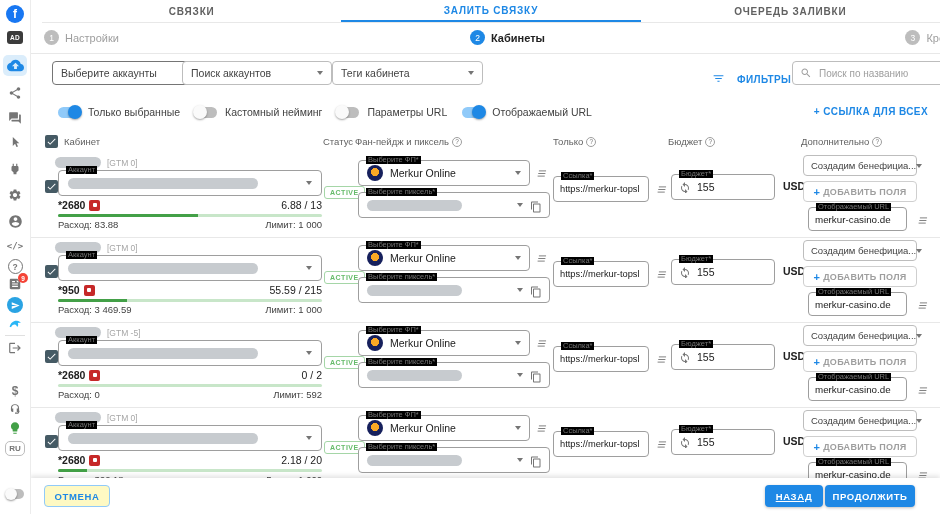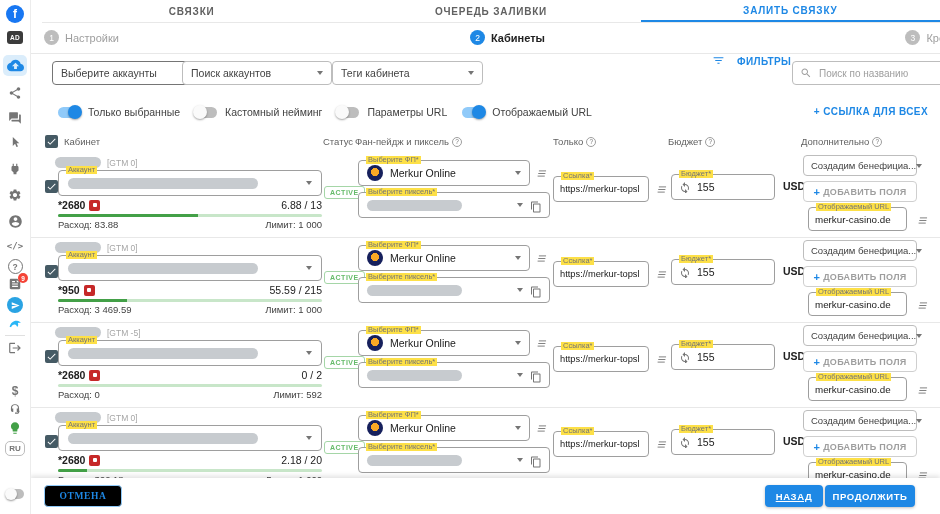--- a/index.html
+++ b/index.html
@@ -60,21 +60,21 @@
   .step.active .circ{background:#1E88E5;}
   .step.active .slbl{color:#212121;font-weight:bold;}
   .step1{left:14px}.step2{left:440px}.step3{right:-16px}
   .filterrow{position:absolute;top:53px;left:0;right:0;height:39px;}
   .dd{position:absolute;top:8px;height:22px;border:1px solid #BDBDBD;border-radius:4px;display:flex;align-items:center;
       justify-content:space-between;padding:0 8px;font-size:10.5px;color:#424242;background:#fff;cursor:pointer;}
   .dd1{left:22px;width:132px;border-color:#757575;}
   .dd2{left:152px;width:132px;}
   .dd3{left:302px;width:133px;}
   .caret{width:0;height:0;border-left:3px solid transparent;border-right:3px solid transparent;border-top:4px solid #757575;}
-  .filtersbtn{position:absolute;left:682px;top:1px;display:flex;align-items:center;gap:12px;color:#1E88E5;
+  .filtersbtn{position:absolute;left:682px;top:19px;display:flex;align-items:center;gap:12px;color:#1E88E5;
               font-size:10px;font-weight:bold;letter-spacing:.4px;cursor:pointer;}
   .searchbox{position:absolute;left:762px;top:8px;width:136px;height:22px;border:1px solid #BDBDBD;border-radius:4px;
              display:flex;align-items:center;gap:5px;padding:0 7px;background:#fff;}
   .searchbox input{border:none;outline:none;width:100%;font-size:10px;color:#424242;
                    font-family:"Liberation Sans",sans-serif;}
   .searchbox input::placeholder{color:#9E9E9E;}
   .togglerow{position:absolute;top:92px;left:0;right:0;height:40px;display:flex;align-items:center;padding-left:28px;gap:15px;box-sizing:border-box;}
   .tglitem{display:flex;align-items:center;gap:8px;}
   .tgl{width:22px;height:11px;border-radius:6px;background:#BDBDBD;position:relative;flex-shrink:0;cursor:pointer;}
   .tgl::after{content:"";position:absolute;width:14px;height:14px;border-radius:50%;top:-2px;left:-2px;background:#FAFAFA;
@@ -94,21 +94,21 @@
   .th-cab{left:34px}.th-st{left:293px}.th-fp{left:325px}.th-lk{left:523px}.th-bg{left:638px}.th-ex{left:771px}
   
   .rows{position:absolute;top:153px;left:0;right:0;bottom:36px;overflow:hidden;}
   .row{position:relative;height:84px;border-bottom:1px solid #E8E8E8;background:#fff;}
   .pill{background:#C7CBCF;border-radius:6px;display:inline-block;}
   .name-pill{position:absolute;left:25px;top:4px;width:46px;height:11px;}
   .gtm{position:absolute;left:77px;top:5px;font-size:8.5px;color:#A6A6A6;white-space:nowrap;}
   .row .cb{left:15px;top:27px;}
   .md{position:absolute;border:1px solid #9E9E9E;border-radius:4px;background:#fff;box-sizing:border-box;
       display:flex;align-items:center;}
-  .md .lbl{position:absolute;top:-5px;left:7px;font-size:7.5px;color:#757575;background:#fde047;padding:0 2px;line-height:1;
+  .md .lbl{position:absolute;top:-5px;left:7px;font-size:7.5px;color:#757575;background:#000000;padding:0 2px;line-height:1;
            white-space:nowrap;}
   .acc{left:28px;top:17px;width:264px;height:26px;padding:0 9px;justify-content:space-between;}
   .acc .pill{width:190px;height:11px;}
   .cardline{position:absolute;left:28px;top:46px;width:264px;display:flex;align-items:center;font-size:10.5px;color:#212121;}
   .card{font-weight:bold;}
   .flagb{width:11px;height:11px;border-radius:2px;background:#C62828;margin-left:4px;display:inline-flex;align-items:center;
          justify-content:center;}
   .flagb::after{content:"";width:4px;height:4px;background:#fff;border-radius:1px;}
   .ratio{margin-left:auto;}
   .pbar{position:absolute;left:28px;top:61px;width:264px;height:3px;background:#C8E6C9;border-radius:2px;overflow:hidden;}
@@ -142,21 +142,21 @@
         font-weight:bold;letter-spacing:.3px;cursor:pointer;font-family:"Liberation Sans",sans-serif;}
   .addf .plus{color:#1E88E5;font-size:11px;font-weight:bold;}
   .durl{left:778px;top:54px;width:99px;height:24px;padding:0 6px;}
   .durl .val{font-size:9.8px;color:#212121;white-space:nowrap;overflow:hidden;}
   
   .footer{position:absolute;left:30px;bottom:0;width:910px;height:36px;background:#fff;
           box-shadow:0 -2px 5px rgba(0,0,0,.12);z-index:5;}
   .btn{position:absolute;top:7px;height:22px;border-radius:4px;font-size:9.5px;font-weight:bold;letter-spacing:.6px;
        display:flex;align-items:center;justify-content:center;cursor:pointer;box-sizing:border-box;
        font-family:"Liberation Sans",sans-serif;border:none;}
-  .btn-cancel{left:14px;width:78px;background:#000000;border:1px solid #90CAF9;color:#1E88E5;font-family:Liberation Serif, serif;}
+  .btn-cancel{left:14px;width:66px;background:#fef9c3;border:1px solid #90CAF9;color:#1E88E5;}
   .btn-back{right:117px;width:58px;background:#1E88E5;color:#fff;box-shadow:0 1px 3px rgba(0,0,0,.25);text-decoration:underline;}
   .btn-continue{right:25px;width:90px;background:#1E88E5;color:#fff;box-shadow:0 1px 3px rgba(0,0,0,.25);}
 </style>
 </head>
 <body>
 
 <div class="stage" data-name="app-window">
 
   <div class="sidebar" data-name="sidebar">
       <div class="sb-item" data-name="facebook-icon">
@@ -251,22 +251,22 @@
       </div>
       <div class="sb-item" data-name="theme-toggle">
         <span class="mtg"></span>
       </div>
     </div>
 
   <div class="main" data-name="main-area">
 
     <div class="tabsbar" data-name="tab-bar">
       <div class="tab" data-name="tab-svyazki">СВЯЗКИ</div>
+      <div class="tab active" data-name="tab-zalit-svyazku">ЗАЛИТЬ СВЯЗКУ</div>
       <div class="tab" data-name="tab-ochered-zalivki">ОЧЕРЕДЬ ЗАЛИВКИ</div>
-      <div class="tab active" data-name="tab-zalit-svyazku">ЗАЛИТЬ СВЯЗКУ</div>
     </div>
 
     <div class="stepper" data-name="stepper">
       <div class="step step1" data-name="step-settings">
         <span class="circ" data-name="step-number">1</span>
         <span class="slbl" data-name="step-label">Настройки</span>
       </div>
       <div class="step step2 active" data-name="step-cabinets">
         <span class="circ" data-name="step-number">2</span>
         <span class="slbl" data-name="step-label">Кабинеты</span>

